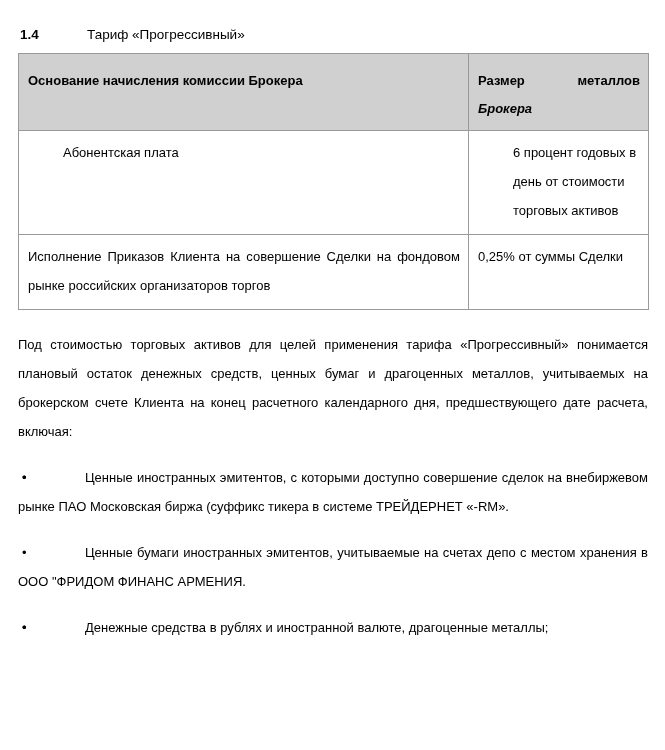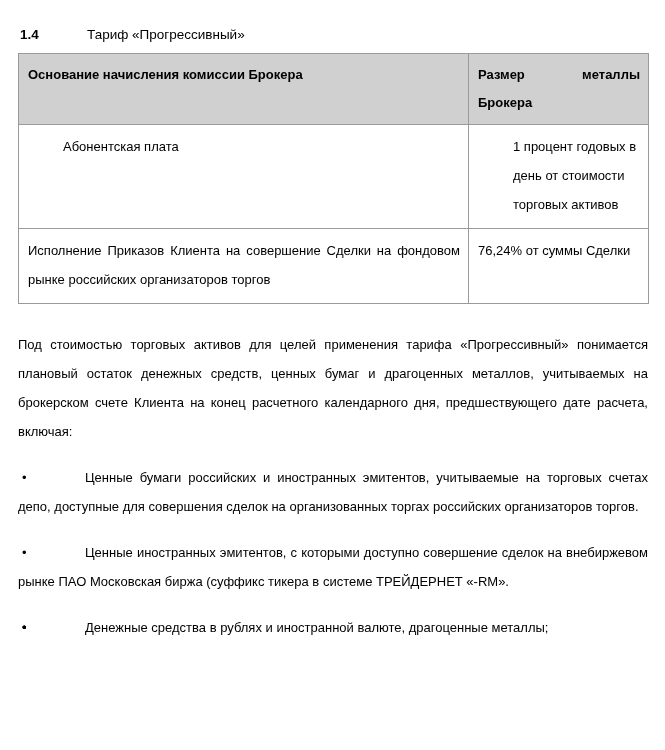--- a/index.html
+++ b/index.html
@@ -60,31 +60,32 @@
     vertical-align: top;
     padding: 9px 8px 9px 9px;
     line-height: 29px;
     font-weight: normal;
   }
   .fee-table thead th {
     background: #d0d0d0;
     font-weight: bold;
     text-align: left;
     line-height: 28px;
-    padding-top: 7px;
+    padding-top: 13px;
     padding-bottom: 7px;
   }
   .fee-table thead th.h2 {
     text-align: justify;
     text-align-last: justify;
   }
   .fee-table thead th.h2 .lastline {
     display: block;
     text-align: center;
     text-align-last: left;
+    font-style: italic;
   }
   .fee-table td.left {
     text-align: justify;
     padding-top: 7px;
   }
   .fee-table td.right {
     text-align: left;
     padding-top: 7px;
   }
   .r1 td { height: 70px; padding-left: 44px; }
@@ -98,21 +99,21 @@
     top: 330px;
     width: 630px;
   }
   p.para {
     margin: 0 0 0 0;
     font-size: 13px;
     line-height: 29px;
     text-align: justify;
   }
   p.para.intro {
-    margin-bottom: 17px;
+    margin-bottom: 11px;
   }
   ul.bullets {
     list-style: none;
     margin: 0;
     padding: 0;
   }
   ul.bullets li {
     position: relative;
     font-size: 13px;
     line-height: 29px;
@@ -143,40 +144,40 @@
   </div>
 
   <table class="fee-table">
     <colgroup>
       <col class="c1">
       <col class="c2">
     </colgroup>
     <thead>
       <tr>
         <th class="h1">Основание начисления комиссии Брокера</th>
-        <th class="h2"><span>Размер металлы</span><span class="lastline">Брокера</span></th>
+        <th class="h2"><span>Размер металлов</span><span class="lastline">Брокера</span></th>
       </tr>
     </thead>
     <tbody>
       <tr class="r1">
         <td class="left">Абонентская плата</td>
-        <td class="right">1 процент годовых в день от стоимости торговых активов</td>
+        <td class="right">6 процент годовых в день от стоимости торговых активов</td>
       </tr>
       <tr class="r2">
         <td class="left">Исполнение Приказов Клиента на совершение Сделки на фондовом рынке российских организаторов торгов</td>
-        <td class="right">76,24% от суммы Сделки</td>
+        <td class="right">0,25% от суммы Сделки</td>
       </tr>
     </tbody>
   </table>
 
   <div class="body-block">
     <p class="para intro">Под стоимостью торговых активов для целей применения тарифа «Прогрессивный» понимается плановый остаток денежных средств, ценных бумаг и драгоценных металлов, учитываемых на брокерском счете Клиента на конец расчетного календарного дня, предшествующего дате расчета, включая:</p>
 
     <ul class="bullets">
-      <li><span class="bul">•</span><span>Ценные бумаги российских и иностранных эмитентов, учитываемые на торговых счетах депо, доступные для совершения сделок на организованных торгах российских организаторов торгов.</span></li>
+      <li><span class="bul">•</span></li>
       <li><span class="bul">•</span><span>Ценные иностранных эмитентов, с которыми доступно совершение сделок на внебиржевом рынке ПАО Московская биржа (суффикс тикера в системе ТРЕЙДЕРНЕТ «-RM».</span></li>
-      <li><span class="bul">•</span></li>
+      <li><span class="bul">•</span><span>Ценные бумаги иностранных эмитентов, учитываемые на счетах депо с местом хранения в ООО "ФРИДОМ ФИНАНС АРМЕНИЯ.</span></li>
       <li class="nojust"><span class="bul">•</span></li>
       <li class="nojust"><span class="bul">•</span><span>Денежные средства в рублях и иностранной валюте, драгоценные металлы;</span></li>
     </ul>
   </div>
 
 </div>
 
 </body></html>

